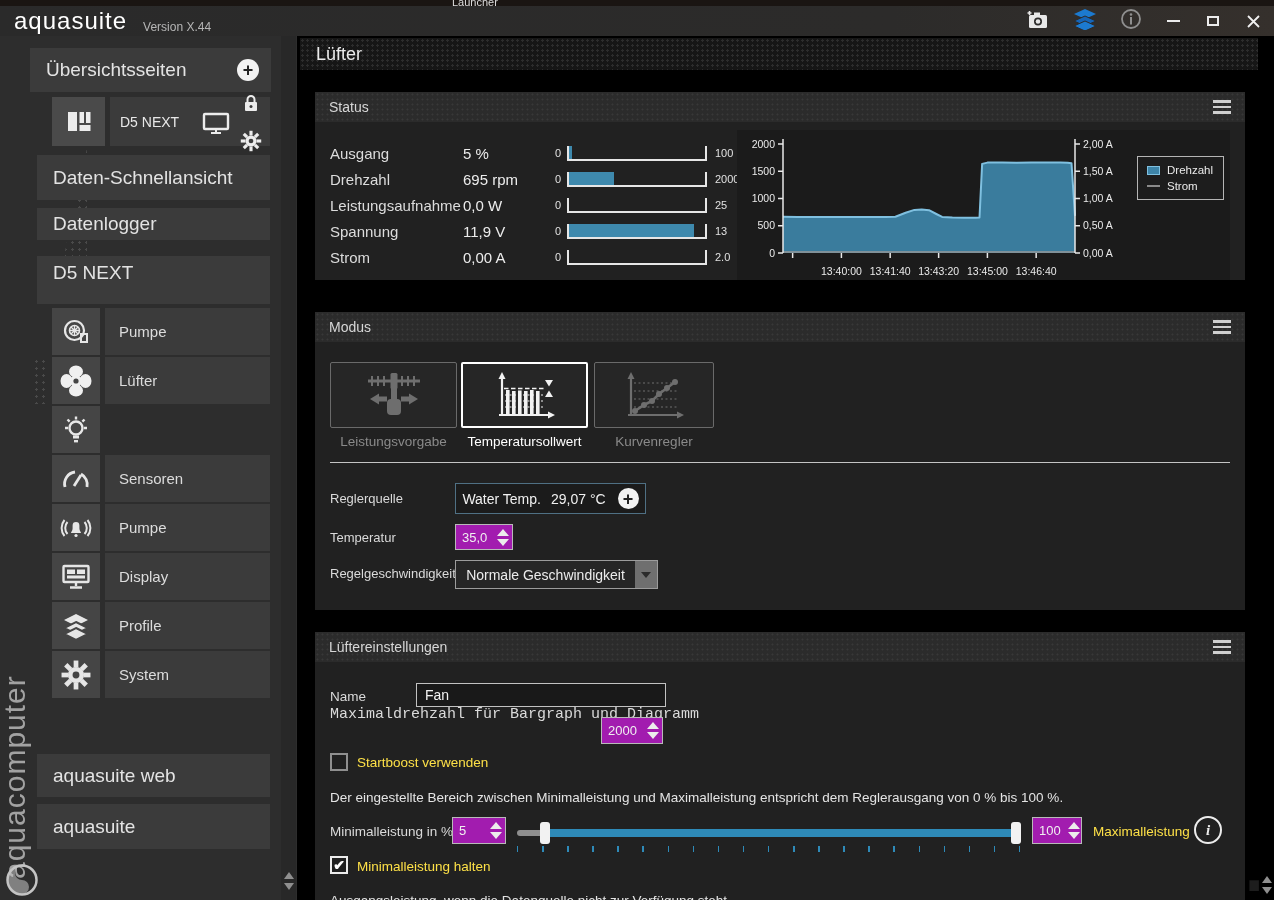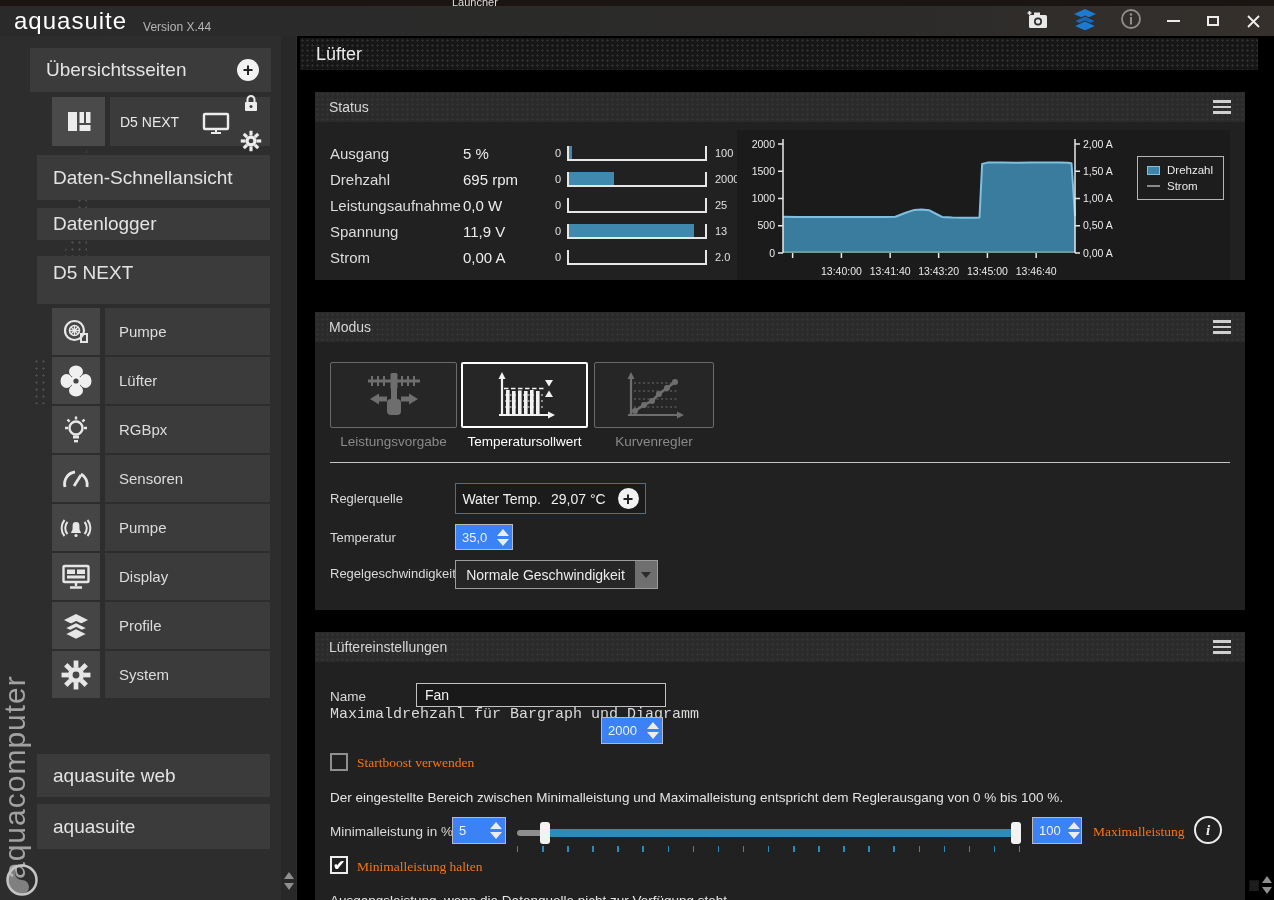--- a/index.html
+++ b/index.html
@@ -82,37 +82,37 @@
   .mode-btn { position:absolute; top:50px; height:66px; border:1px solid #6a6a6a; border-radius:2px; background:#262626;
     display:flex; align-items:center; justify-content:center; cursor:pointer; }
   .mode-btn.selected { border:2px solid #fff; }
   .mode-label { position:absolute; top:122px; font-size:13.5px; color:#8a8a8a; text-align:center; }
   .mode-label.selected { color:#fff; }
   .mod-sep { position:absolute; left:15px; right:15px; top:150px; height:1px; background:#c4c4c4; }
   .form-label { position:absolute; left:15px; font-size:13px; color:#dadada; }
   .source-box { position:absolute; left:140px; width:191px; height:31px; border:1px solid #4f7084; background:#1b1b1b;
     display:flex; align-items:center; justify-content:center; gap:10px; font-size:14px; color:#f0f0f0; cursor:pointer; }
   .source-box .plus-disc { margin-left:2px; width:21px; height:21px; }
-  .spinner { position:absolute; display:flex; border:1px solid #b9b9b9; background:#3b82f6; height:26px; }
+  .spinner { position:absolute; display:flex; border:1px solid #b9b9b9; background:#a21caf; height:26px; }
   .spinner .val { flex:1; font-size:13px; color:#f0f0f0; padding:0 6px; display:flex; align-items:center; }
   .spin-arrows { width:18px; display:flex; flex-direction:column; align-items:center; justify-content:center; gap:3px; cursor:pointer; }
   .tri-up { width:0; height:0; border-left:6px solid transparent; border-right:6px solid transparent; border-bottom:7px solid #ececec; }
   .tri-down { width:0; height:0; border-left:6px solid transparent; border-right:6px solid transparent; border-top:7px solid #ececec; }
   .dropdown { position:absolute; left:140px; width:203px; height:29px; border:1px solid #9c9c9c; background:#262626; display:flex; cursor:pointer; }
   .dd-value { flex:1; display:flex; align-items:center; justify-content:center; font-size:14px; color:#ececec; }
   .dd-btn { width:22px; background:#6f6f6f; display:flex; align-items:center; justify-content:center; }
   .dd-tri { width:0; height:0; border-left:5px solid transparent; border-right:5px solid transparent; border-top:6px solid #2b2b2b; }
 
   
   .panel-settings { top:596px; height:268px; }
   .text-input { position:absolute; border:1px solid #c2c2c2; background:#191919; font-size:14px; color:#f2f2f2;
     display:flex; align-items:center; padding:0 8px; }
   .checkbox { position:absolute; width:18px; height:18px; border:2px solid #8f8f8f; background:#202020; }
   .checkbox.checked { border-color:#ececec; color:#fff; font-size:14px; font-weight:bold; display:flex; align-items:center; justify-content:center; }
-  .chk-label { position:absolute; font-size:13.5px; color:#f97316;font-family:Liberation Serif, serif; }
+  .chk-label { position:absolute; font-size:13.5px; color:#fde047; }
   .para { position:absolute; left:15px; font-size:13.5px; color:#e4e4e4; }
   .slider { position:absolute; left:202px; top:190px; width:503px; height:22px; }
   .slider .track-grey { position:absolute; top:8px; left:0; width:100%; height:6px; border-radius:3px; background:#8e8e8e; }
   .slider .track-blue { position:absolute; top:7px; height:8px; border-radius:3px; background:#2e8ab8; }
   .slider .handle { position:absolute; top:0; width:10px; height:22px; border-radius:3px; background:#f2f2f2; margin-left:-5px; cursor:pointer; }
   .slider-ticks { position:absolute; left:202px; top:214px; width:503px; height:6px;
     background-image:repeating-linear-gradient(90deg,#2e8ab8 0 1.5px,transparent 1.5px 25.1px); }
   .info-icon { position:absolute; left:879px; top:184px; width:28px; height:28px; border:2.5px solid #ececec; border-radius:50%;
     display:flex; align-items:center; justify-content:center; font-size:15px; font-weight:bold; font-family:"Liberation Serif",serif; font-style:italic; color:#ececec; cursor:pointer; }
 </style>
@@ -250,23 +250,20 @@
     <span>Lüfter</span>
   </div>
 
   <div class="icon-tile" style="top:370px;">
     <svg width="30" height="30" viewBox="0 0 30 30">
       <circle cx="15" cy="13" r="6.5" fill="none" stroke="#e6e6e6" stroke-width="2.4"></circle>
       <rect x="12" y="20.5" width="6" height="3" fill="#e6e6e6"></rect>
       <rect x="13" y="25" width="4" height="2.4" fill="#e6e6e6"></rect>
       <path d="M15 1.5 v3 M4 13 h3 M23 13 h3 M6.5 4.5 l2.1 2.1 M23.5 4.5 l-2.1 2.1" stroke="#e6e6e6" stroke-width="2.4"></path>
     </svg>
-  </div>
-  <div class="label-tile" style="top:370px;">
-    <span>RGBpx</span>
   </div>
 
   <div class="icon-tile" style="top:419px;">
     <svg width="30" height="26" viewBox="0 0 30 26">
       <path d="M4 21 A 12 12 0 0 1 14 6" fill="none" stroke="#e6e6e6" stroke-width="2.8"></path>
       <path d="M20 8 A 12 12 0 0 1 26 21" fill="none" stroke="#e6e6e6" stroke-width="2.8"></path>
       <path d="M13 20 L20 9" stroke="#e6e6e6" stroke-width="2.8"></path>
     </svg>
   </div>
   <div class="label-tile" style="top:419px;">

